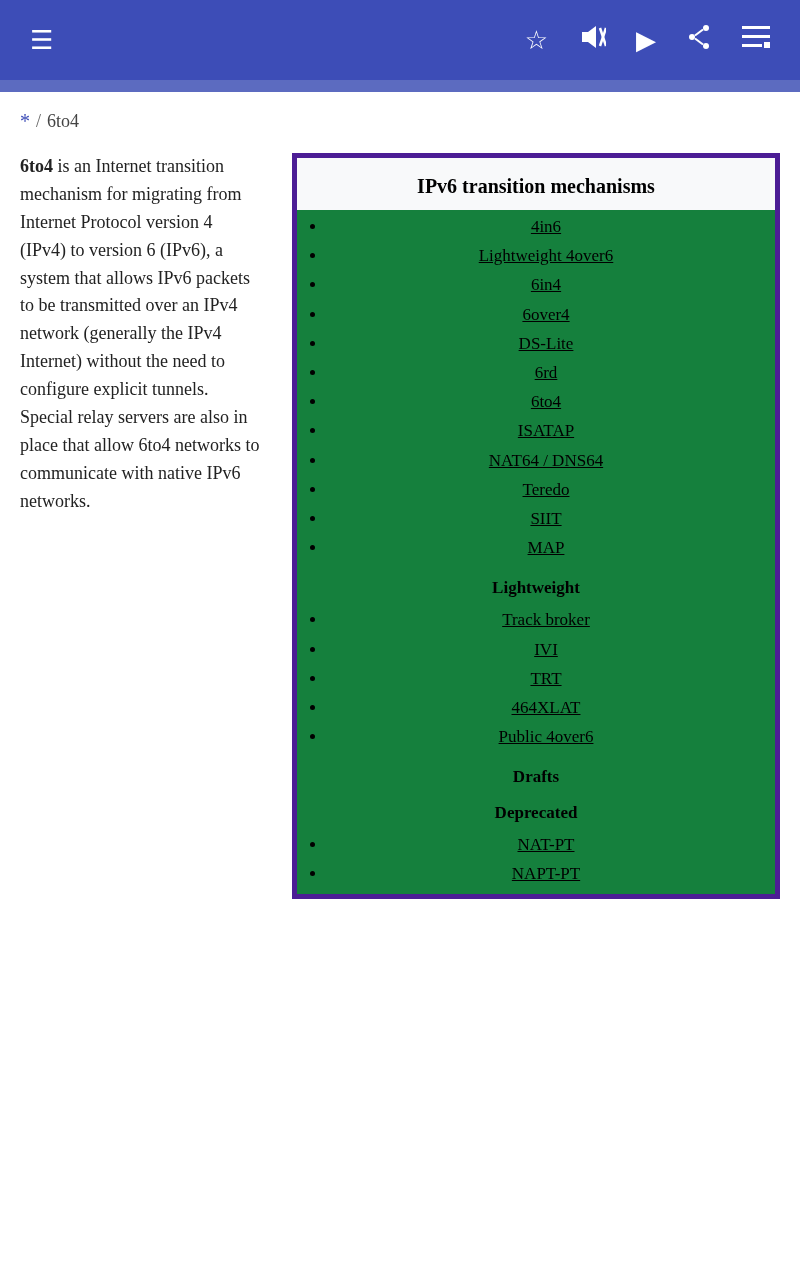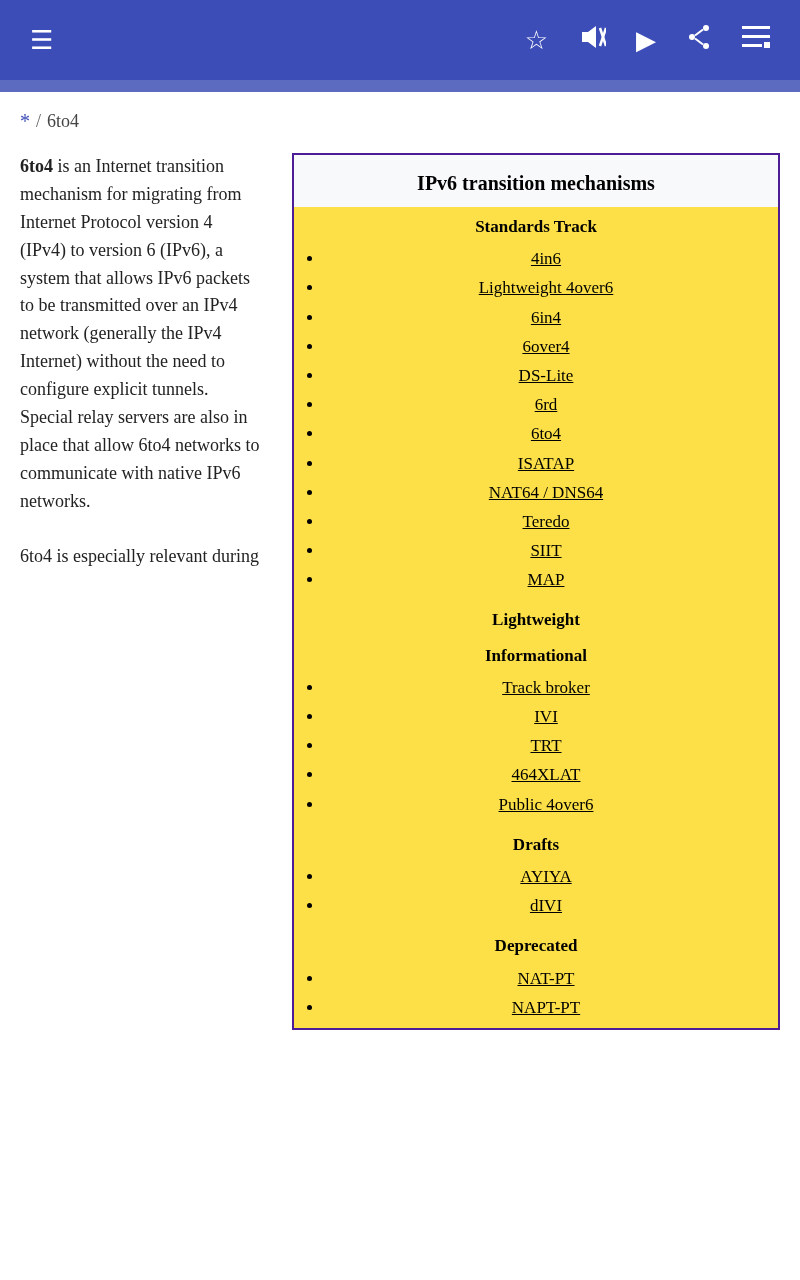--- a/index.html
+++ b/index.html
@@ -81,22 +81,22 @@
       color: #222;
     }
 
     .left-text .bold-term {
       font-weight: bold;
     }
 
     
     .infobox {
       flex: 1;
-      border: 2px solid #4c1d95;
-      background: #fde047;
+      border: 5px solid #4c1d95;
+      background: #15803d;
       font-size: 17px;
       line-height: 1.6;
     }
 
     .infobox-title {
       text-align: center;
       font-size: 20px;
       font-weight: bold;
       padding: 12px 10px 8px 10px;
       background: #f8f9fa;
@@ -168,56 +168,49 @@
   <span class="breadcrumb-current">6to4</span>
 </div>
 
 <div class="content-area">
 
   <div class="left-text">
     <p>
       <span class="bold-term">6to4</span><span> is an Internet transition mechanism for migrating from Internet Protocol version 4 (IPv4) to version 6 (IPv6), a system that allows IPv6 packets to be transmitted over an IPv4 network (generally the IPv4 Internet) without the need to configure explicit tunnels. Special relay servers are also in place that allow 6to4 networks to communicate with native IPv6 networks.</span>
     </p>
     <br>
-    <p>6to4 is especially relevant during</p>
   </div>
 
   <div class="infobox">
     <div class="infobox-title">IPv6 transition mechanisms</div>
 
     <div id="infobox-sections">
-        <div class="infobox-section-header">Standards Track</div>
         <ul class="infobox-list">
           <li>4in6</li>
           <li>Lightweight 4over6</li>
           <li>6in4</li>
           <li>6over4</li>
           <li>DS-Lite</li>
           <li>6rd</li>
           <li>6to4</li>
           <li>ISATAP</li>
           <li>NAT64 / DNS64</li>
           <li>Teredo</li>
           <li>SIIT</li>
           <li>MAP</li>
         </ul>
         <div class="infobox-section-header">Lightweight</div>
-        <div class="infobox-section-header">Informational</div>
         <ul class="infobox-list">
           <li>Track broker</li>
           <li>IVI</li>
           <li>TRT</li>
           <li>464XLAT</li>
           <li>Public 4over6</li>
         </ul>
         <div class="infobox-section-header">Drafts</div>
-        <ul class="infobox-list">
-          <li>AYIYA</li>
-          <li>dIVI</li>
-        </ul>
         <div class="infobox-section-header">Deprecated</div>
         <ul class="infobox-list">
           <li>NAT-PT</li>
           <li>NAPT-PT</li>
         </ul>
       </div>
   </div>
 
 </div>
 

